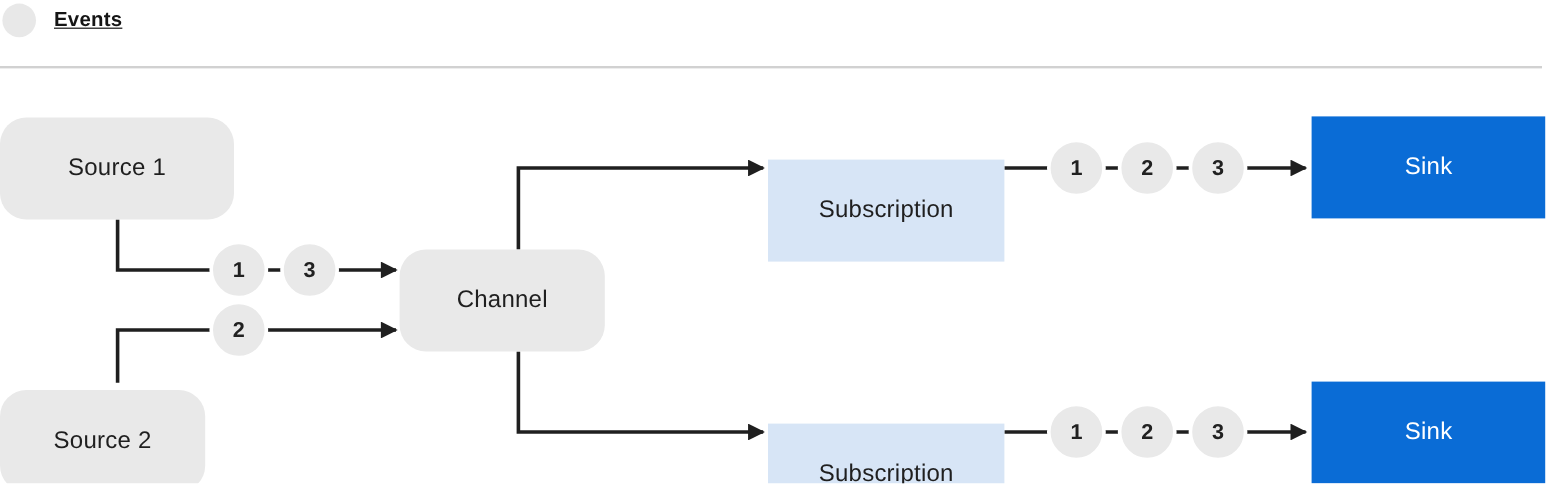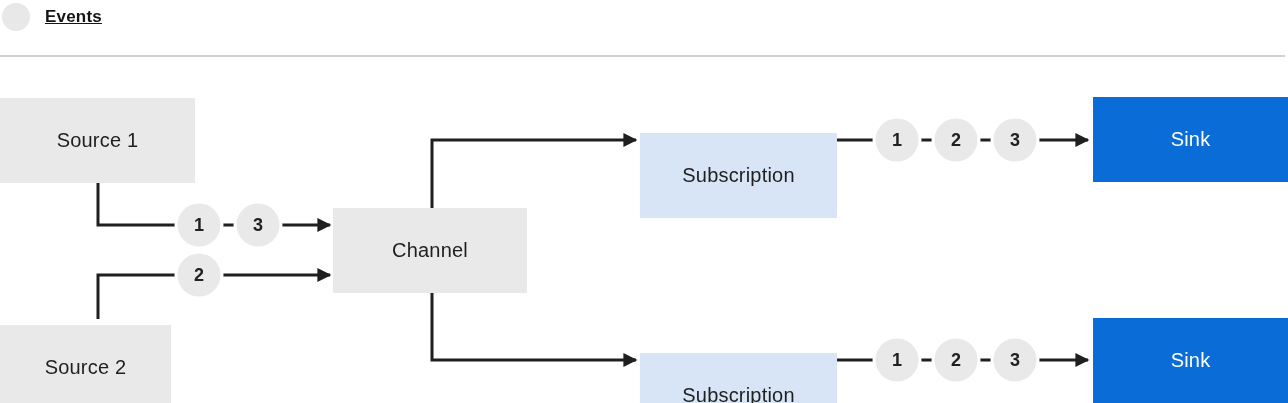--- a/index.html
+++ b/index.html
@@ -41,26 +41,26 @@
     background:var(--divider);
   }
   .wires{position:absolute;left:0;top:0;}
   .wires polyline{fill:none;stroke:var(--line);stroke-width:3px;}
   .node{
     position:absolute;
     display:flex;align-items:center;justify-content:center;
     font-size:20px;font-weight:500;color:var(--text-dark);
     letter-spacing:.2px;
   }
-  .node.gray{background:var(--node-gray);}
+  .node.gray{background:var(--node-gray);border-radius:22px;}
   .node.lightblue{background:var(--subscription-blue);margin-top:35px;}
   .node.blue{background:var(--sink-blue);color:var(--text-light);}
   .n-source1{left:0;top:98px;width:195px;height:85px;}
   .n-source2{left:0;top:325px;width:171px;height:85px;}
-  .n-channel{left:333px;top:208px;width:194px;height:85px;}
+  .n-channel{left:333px;top:208px;width:171px;height:85px;}
   .n-sub-top{left:640px;top:98px;width:197px;height:85px;}
   .n-sub-bottom{left:640px;top:318px;width:197px;height:85px;}
   .n-sink-top{left:1093px;top:97px;width:195px;height:85px;}
   .n-sink-bottom{left:1093px;top:318px;width:195px;height:85px;}
   .event{
     position:absolute;
     width:43px;height:43px;border-radius:50%;
     background:var(--event-circle);
     border:3px solid #ffffff;
     transform:translate(-50%,-50%);

